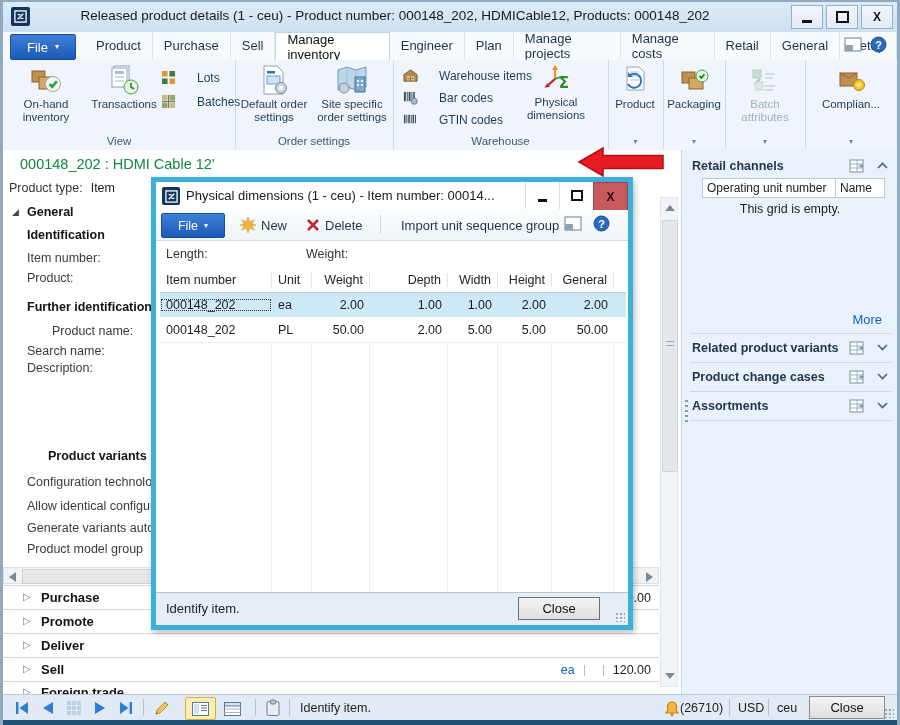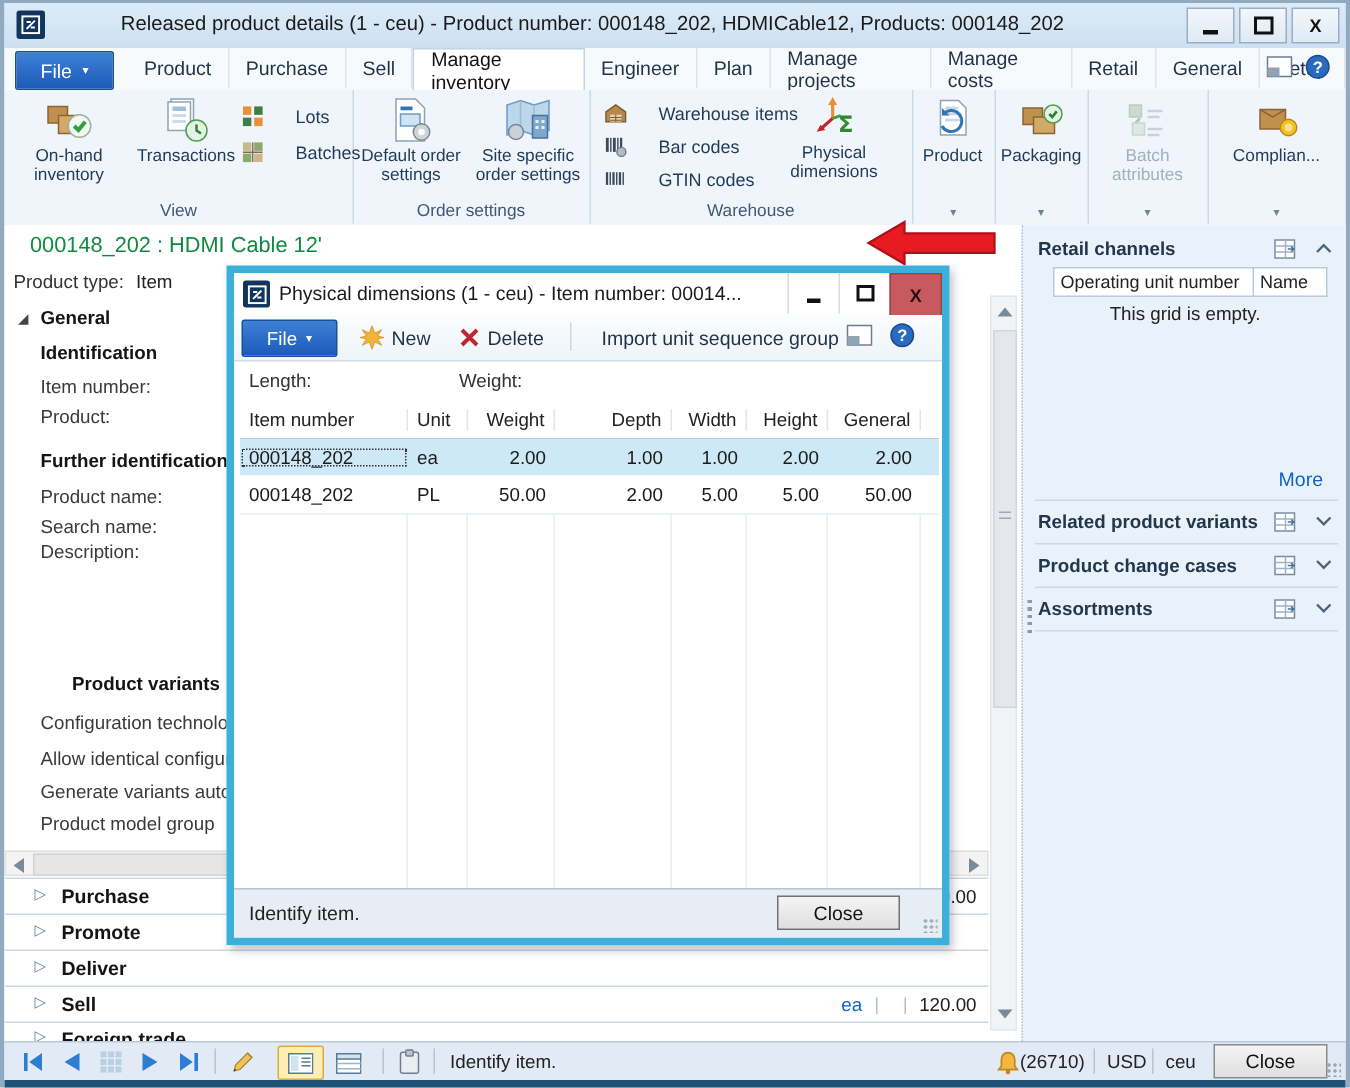--- a/index.html
+++ b/index.html
@@ -389,21 +389,21 @@
     <div class="ptype">
       <span>Product type:</span><b>Item</b>
     </div>
 
     <div class="tree">
       <div class="ti b" style="top:5px;"><span class="exp">◢</span><span>General</span></div>
       <div class="ti b" style="top:28px;">Identification</div>
       <div class="ti" style="top:51px;">Item number:</div>
       <div class="ti" style="top:71px;">Product:</div>
       <div class="ti b" style="top:100px;">Further identification</div>
-      <div class="ti" style="top:124px;">Product name:</div>
+      <div class="ti" style="top:124px;margin-left:25px;">Product name:</div>
       <div class="ti" style="top:144px;">Search name:</div>
       <div class="ti" style="top:161px;">Description:</div>
       <div class="ti b" style="top:249px;padding-left:21px;">Product variants</div>
       <div class="ti" style="top:275px;">Configuration technology</div>
       <div class="ti" style="top:299px;">Allow identical configurations</div>
       <div class="ti" style="top:321px;">Generate variants automatically</div>
       <div class="ti" style="top:342px;">Product model group</div>
     </div>
 
     <div class="hscroll">

